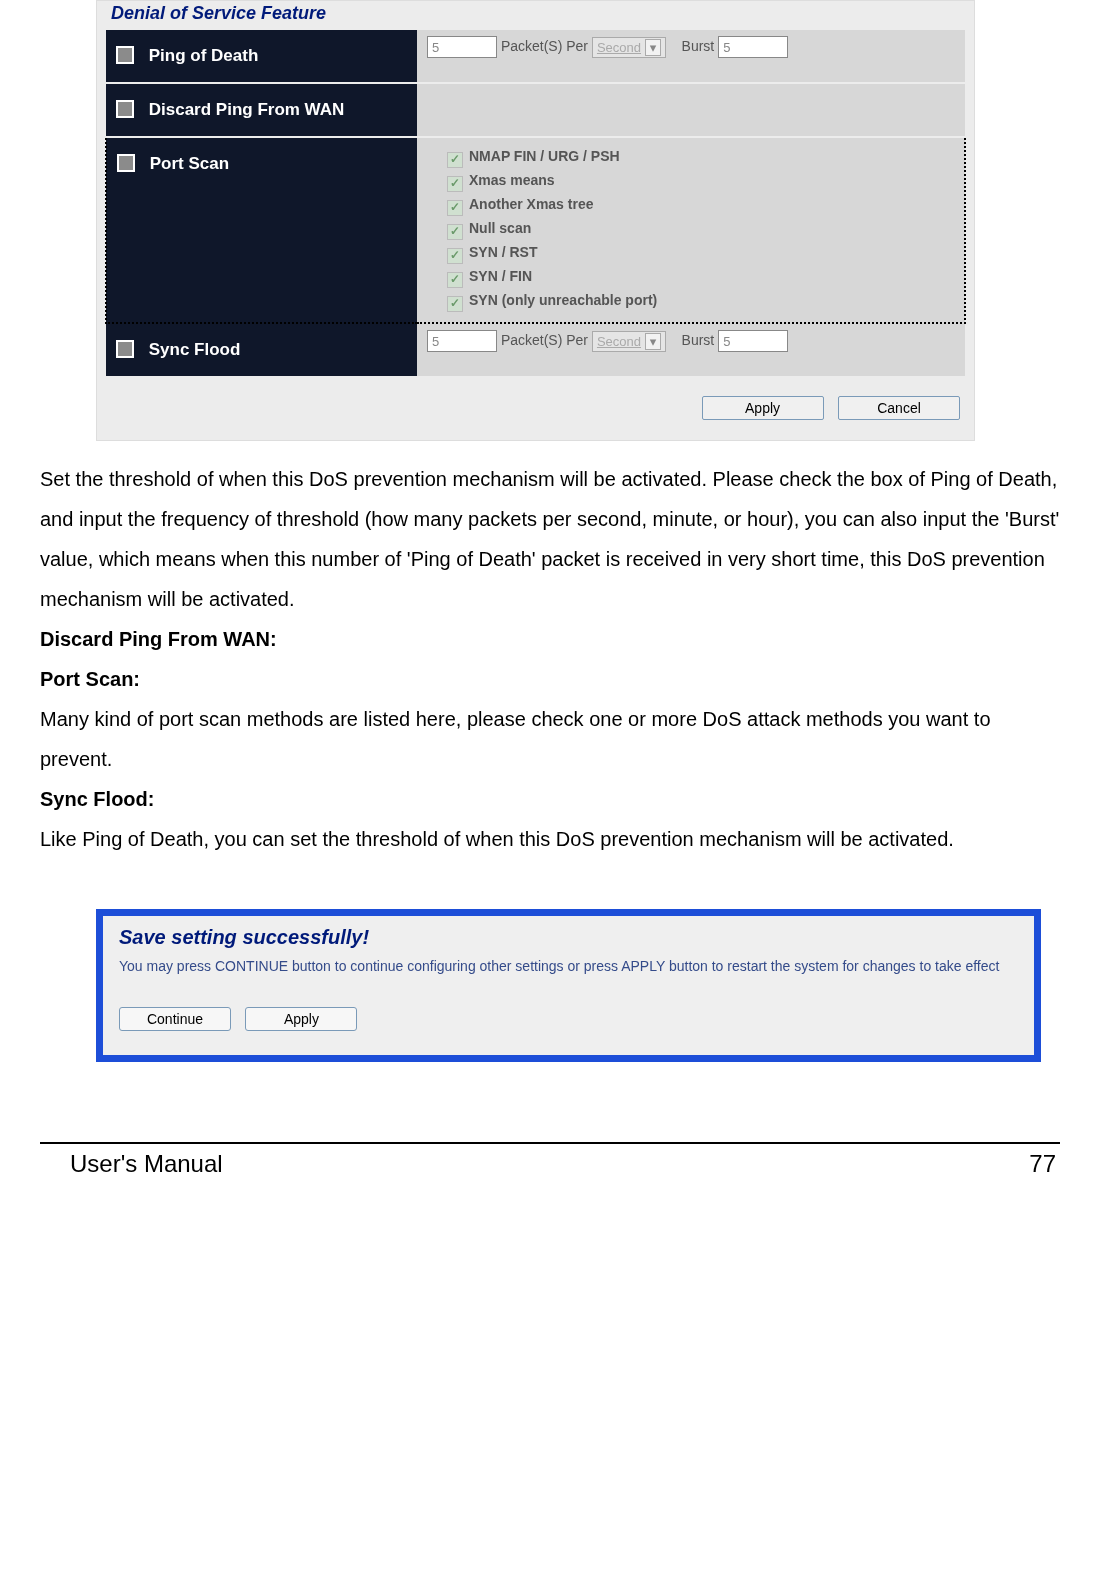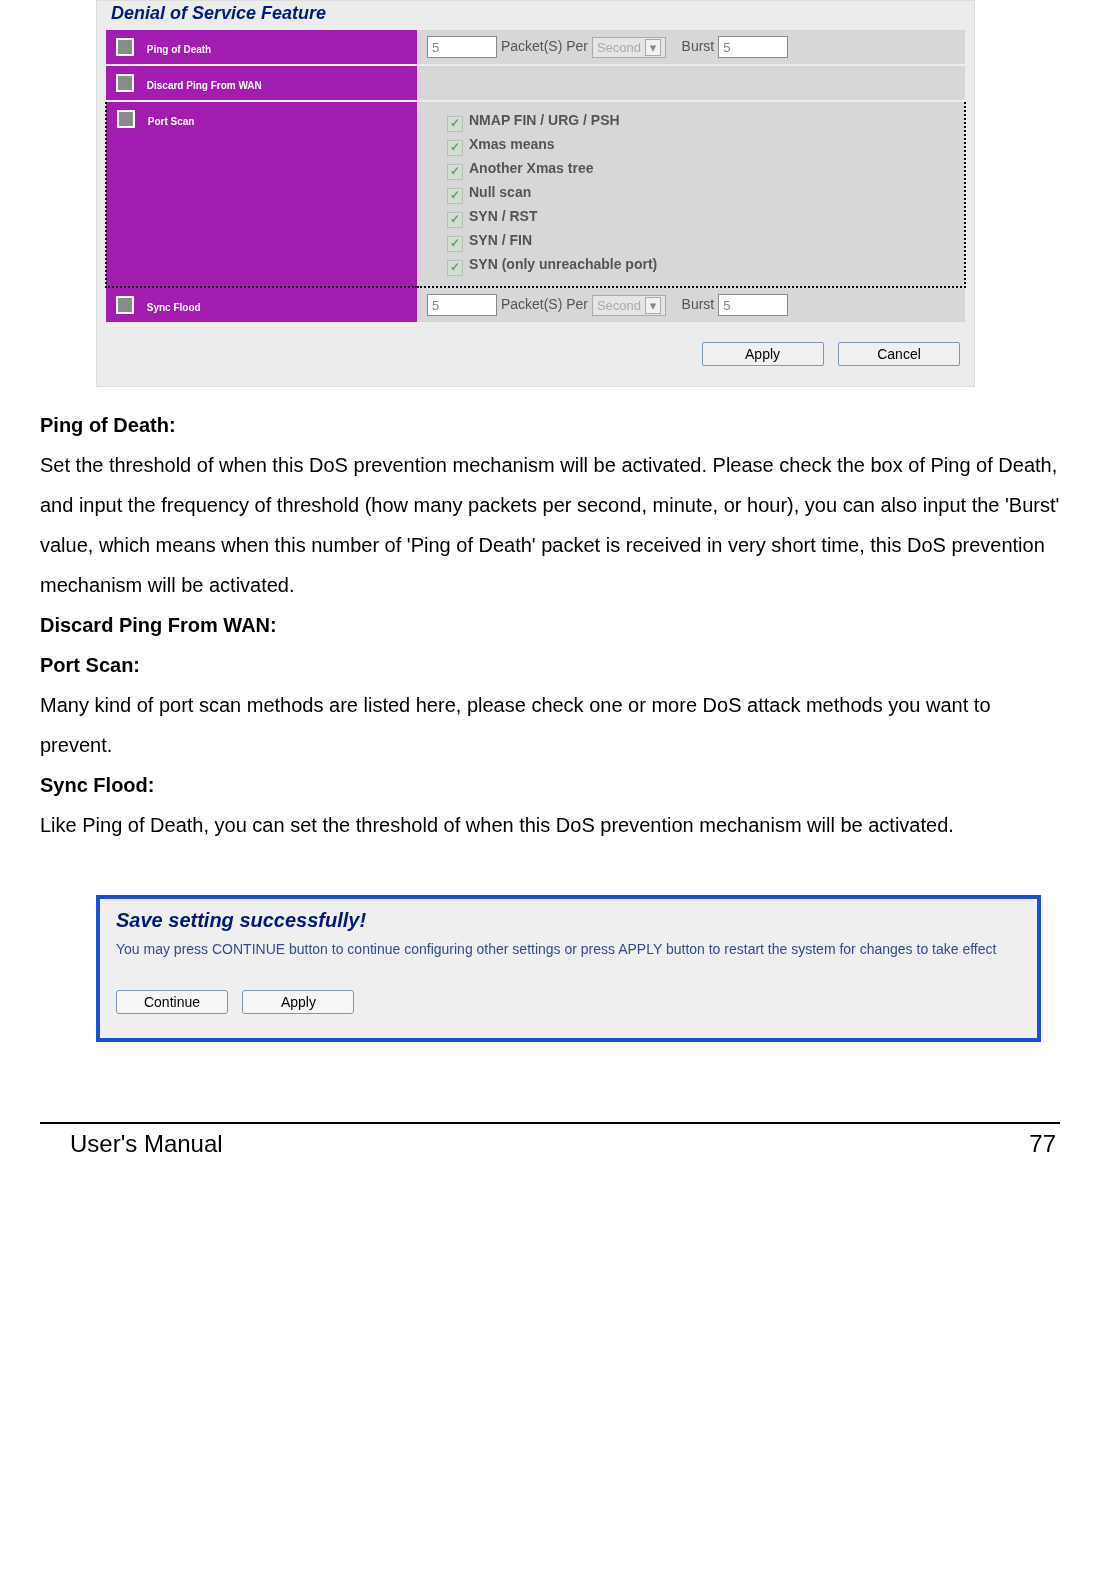--- a/index.html
+++ b/index.html
@@ -29,25 +29,25 @@
     font-size: 18px;
     padding: 2px 6px 6px 6px;
     background: #ececec;
   }
   .form-table {
     width: 100%;
     border-collapse: collapse;
   }
   .form-table td.label-cell {
     width: 290px;
-    background: #a21caf;
+    background: #0f172a;
     color: #fff;
     font-weight: bold;
-    font-size: 10px;
-    padding: 8px 10px;
+    font-size: 17px;
+    padding: 16px 10px;
     vertical-align: top;
     border-bottom: 2px solid #ececec;
   }
   .form-table td.field-cell {
     background: #d7d7d7;
     padding: 6px 10px;
     font-size: 14px;
     color: #555;
     border-bottom: 2px solid #ececec;
     vertical-align: top;
@@ -72,20 +72,21 @@
     vertical-align: middle;
   }
   .sel {
     display: inline-block;
     background: #e5e5e5;
     color: #aaa;
     border: 1px solid #aaa;
     padding: 1px 4px;
     font-size: 13px;
     vertical-align: middle;
+    text-decoration: underline;
   }
   .sel .arrow {
     display: inline-block;
     margin-left: 4px;
     border: 1px solid #aaa;
     width: 14px;
     text-align: center;
     background: #f2f2f2;
     color: #888;
   }
@@ -149,21 +150,21 @@
     line-height: 2.0;
   }
   .doc-body .h {
     font-weight: bold;
   }
   
   .panel2 {
     margin: 10px 0 0 56px;
     width: 945px;
     background: #efefef;
-    border: 4px solid #1d4ed8;
+    border: 7px solid #1d4ed8;
     padding: 10px 16px 24px 16px;
     box-sizing: border-box;
   }
   .panel2-title {
     color: #001a7a;
     font-style: italic;
     font-weight: bold;
     font-size: 20px;
     margin-bottom: 8px;
   }
@@ -269,21 +270,20 @@
       </tr>
     </tbody>
       </table>
     <div class="button-row">
       <span class="btn">Apply</span>
       <span class="btn">Cancel</span>
     </div>
   </div>
 
   <div class="doc-body">
-    <div class="h">Ping of Death:</div>
     <div>Set the threshold of when this DoS prevention mechanism will be activated. Please check the box of Ping of Death, and input the frequency of threshold (how many packets per second, minute, or hour), you can also input the 'Burst' value, which means when this number of 'Ping of Death' packet is received in very short time, this DoS prevention mechanism will be activated.</div>
     <div class="h">Discard Ping From WAN:</div>
     <div class="h">Port Scan:</div>
     <div>Many kind of port scan methods are listed here, please check one or more DoS attack methods you want to prevent.</div>
     <div class="h">Sync Flood:</div>
     <div>Like Ping of Death, you can set the threshold of when this DoS prevention mechanism will be activated.</div>
     <br>
   </div>
 
   <div class="panel2">

